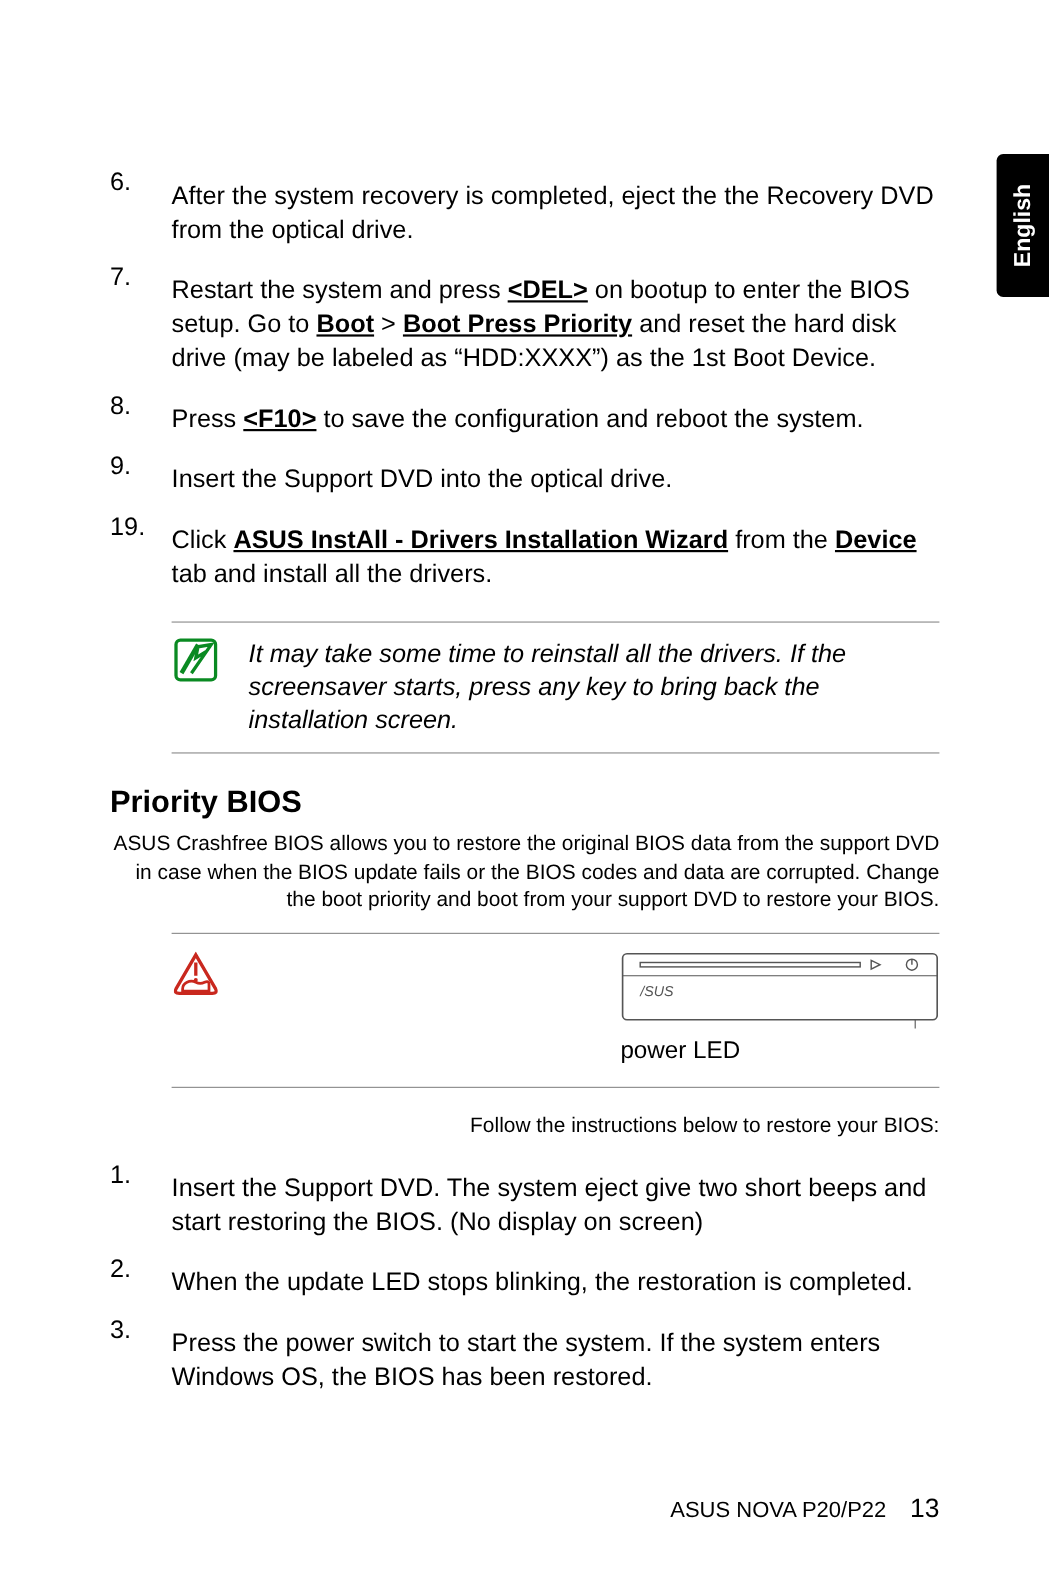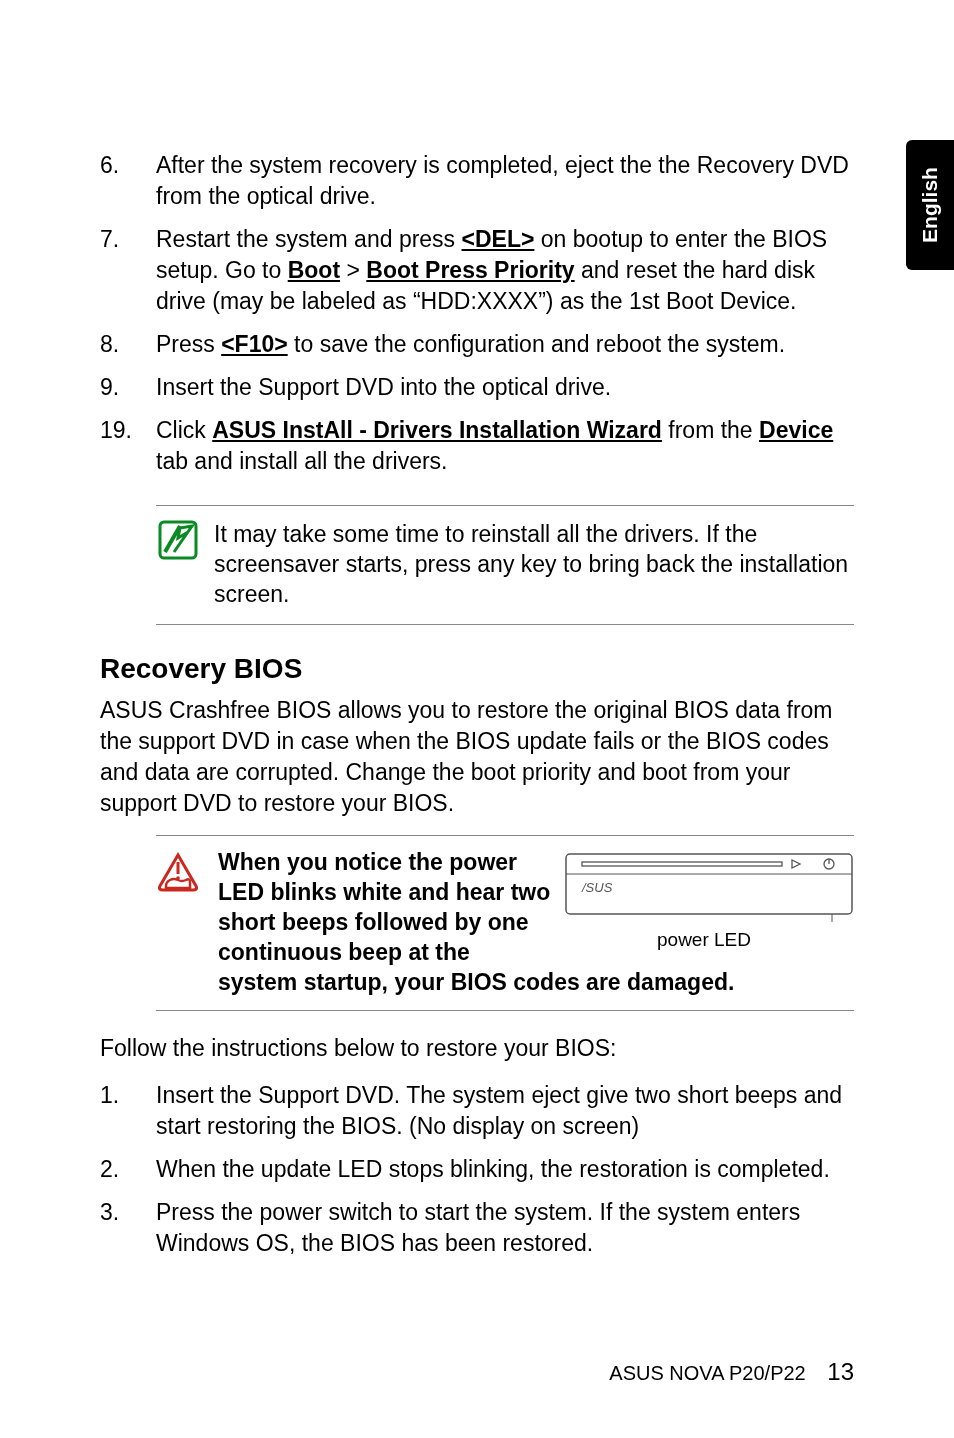--- a/index.html
+++ b/index.html
@@ -43,49 +43,52 @@
     margin-bottom: 12px;
     font-size: 23px;
     line-height: 1.35;
   }
   ol.main-list > li .num {
     flex: 0 0 38px;
     text-align: left;
   }
   ol.main-list > li .body {
     flex: 1;
+    margin-top: 12px;
   }
   .note-block {
     display: flex;
-    gap: 14px;
+    gap: 26px;
     border-top: 1px solid #888;
     border-bottom: 1px solid #888;
     padding: 14px 0 14px 0;
     margin: 12px 0 28px 56px;
+    font-style: italic;
   }
   .note-icon {
     flex: 0 0 44px;
     display: flex;
     align-items: flex-start;
     justify-content: center;
   }
   .note-text {
     flex: 1;
     font-size: 23px;
     line-height: 1.3;
   }
   h2.section {
     font-size: 28px;
     font-weight: bold;
     margin-bottom: 10px;
   }
   p.body-para {
-    font-size: 23px;
+    font-size: 19px;
     line-height: 1.35;
     margin-bottom: 16px;
+    text-align: right;
   }
   .warn-block {
     display: flex;
     gap: 18px;
     border-top: 1px solid #888;
     border-bottom: 1px solid #888;
     padding: 12px 0 12px 0;
     margin: 0 0 22px 56px;
   }
   .warn-icon {
@@ -105,22 +108,22 @@
     float: right;
     width: 290px;
     margin: 4px 0 6px 12px;
     font-weight: normal;
   }
   .diagram-svg {
     width: 290px;
     height: 70px;
   }
   .diagram-caption {
-    text-align: center;
-    font-size: 19px;
+    text-align: left;
+    font-size: 22px;
     font-weight: normal;
     margin-top: -2px;
     padding-right: 10px;
   }
   .footer {
     position: absolute;
     bottom: 52px;
     right: 100px;
     font-size: 20px;
   }
@@ -164,21 +167,21 @@
   <div class="note-icon">
     <svg width="40" height="40" viewBox="0 0 40 40">
       <rect x="2" y="2" width="36" height="36" rx="4" fill="none" stroke="#0a8a22" stroke-width="3"></rect>
       <path d="M7 32 L22 6" stroke="#0a8a22" stroke-width="4" fill="none"></path>
       <path d="M16 32 L34 6 L22 8 L20 18 L30 12" stroke="#0a8a22" stroke-width="3" fill="none"></path>
     </svg>
   </div>
   <div class="note-text">It may take some time to reinstall all the drivers. If the screensaver starts, press any key to bring back the installation screen.</div>
 </div>
 
-<h2 class="section">Recovery BIOS</h2>
+<h2 class="section">Priority BIOS</h2>
 
 <p class="body-para">ASUS Crashfree BIOS allows you to restore the original BIOS data from the support DVD in case when the BIOS update fails or the BIOS codes and data are corrupted. Change the boot priority and boot from your support DVD to restore your BIOS.</p>
 
 <div class="warn-block">
   <div class="warn-icon">
     <svg width="40" height="44" viewBox="0 0 40 44">
       <path d="M20 3 L38 34 Q40 38 35 38 L5 38 Q0 38 2 34 Z" fill="none" stroke="#c9281e" stroke-width="3"></path>
       <path d="M8 34 Q8 30 12 28 Q16 26 20 28 Q24 30 28 28 Q32 26 32 30 L32 36 L8 36 Z" fill="none" stroke="#c9281e" stroke-width="2.5"></path>
       <line x1="20" y1="10" x2="20" y2="22" stroke="#c9281e" stroke-width="3"></line>
       <circle cx="20" cy="26" r="1.8" fill="#c9281e"></circle>
@@ -191,21 +194,20 @@
         <rect x="18" y="10" width="200" height="4" fill="none" stroke="#555" stroke-width="1.3"></rect>
         <polygon points="228,8 236,12 228,16" fill="none" stroke="#555" stroke-width="1.3"></polygon>
         <circle cx="265" cy="12" r="5" fill="none" stroke="#555" stroke-width="1.3"></circle>
         <line x1="265" y1="7" x2="265" y2="12" stroke="#555" stroke-width="1.3"></line>
         <line x1="2" y1="22" x2="288" y2="22" stroke="#555" stroke-width="1"></line>
         <text x="18" y="40" font-family="Arial" font-size="13" fill="#555" font-style="italic">/SUS</text>
         <line x1="268" y1="62" x2="268" y2="72" stroke="#555" stroke-width="1"></line>
       </svg>
       <div class="diagram-caption">power LED</div>
     </div>
-    <span>When you notice the power LED blinks white and hear two short beeps followed by one continuous beep at the system startup, your BIOS codes are damaged.</span>
     <div style="clear:both"></div>
   </div>
 </div>
 
 <p class="body-para">Follow the instructions below to restore your BIOS:</p>
 
 <ol class="main-list" id="list-b">
     <li>
       <div class="num">1.</div>
       <div class="body">Insert the Support DVD. The system eject give two short beeps and start restoring the BIOS. (No display on screen)</div>

